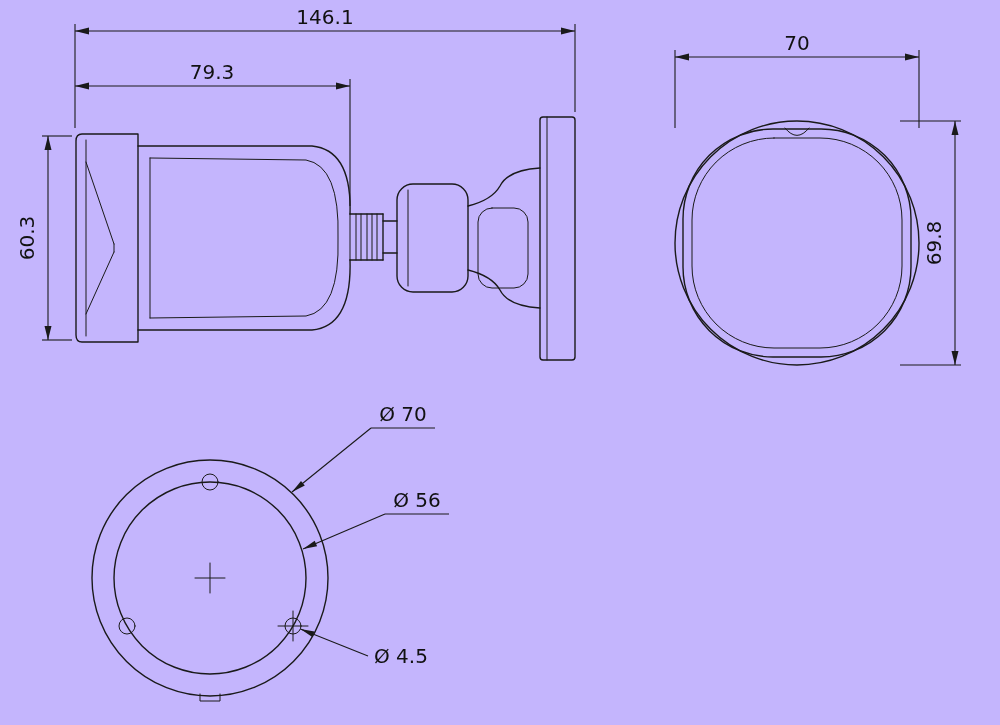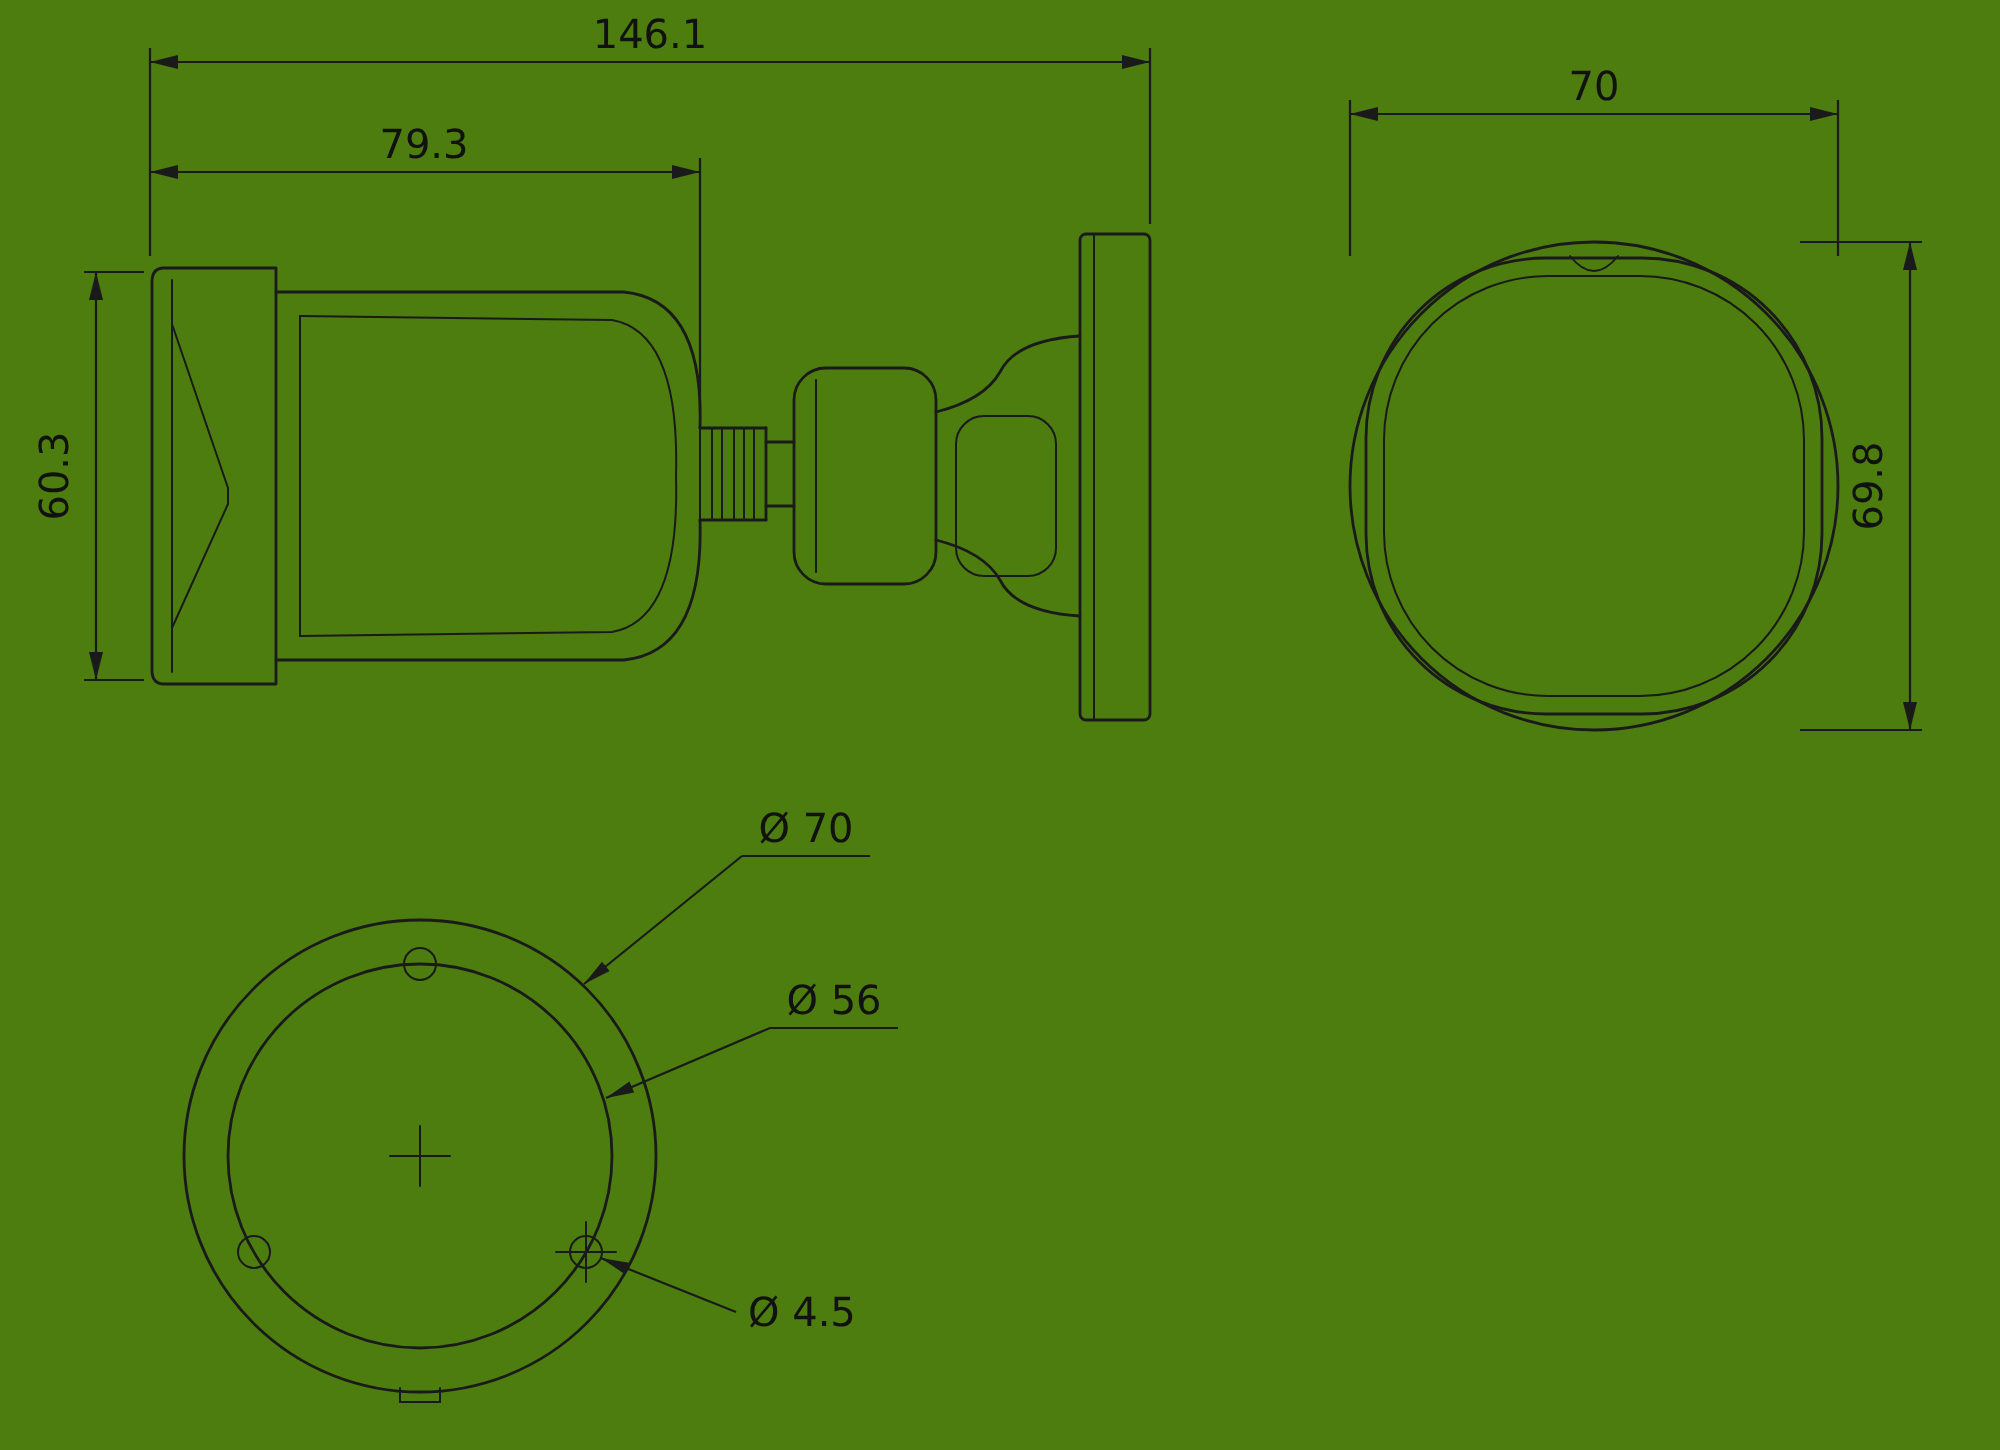--- a/index.html
+++ b/index.html
@@ -4,21 +4,21 @@
 <style>
   html, body {
     margin: 0;
     padding: 0;
     background: #ffffff;
   }
   .canvas {
     position: relative;
     width: 1000px;
     height: 725px;
-    background: #4d7c0f;
+    background: #c4b5fd;
     font-family: "DejaVu Sans", sans-serif;
   }
   svg { display: block; }
   .ln  { stroke: #1a1a1a; stroke-width: 1.4; fill: none; stroke-linecap: round; stroke-linejoin: round; }
   .thin{ stroke: #1a1a1a; stroke-width: 1;   fill: none; stroke-linecap: round; }
   .dim { stroke: #1a1a1a; stroke-width: 1.1; fill: none; stroke-linecap: butt; }
   .ah  { fill: #1a1a1a; stroke: none; }
   text { font-family: "DejaVu Sans", sans-serif; font-size: 20px; fill: #111111; }
 </style>
 </head>

